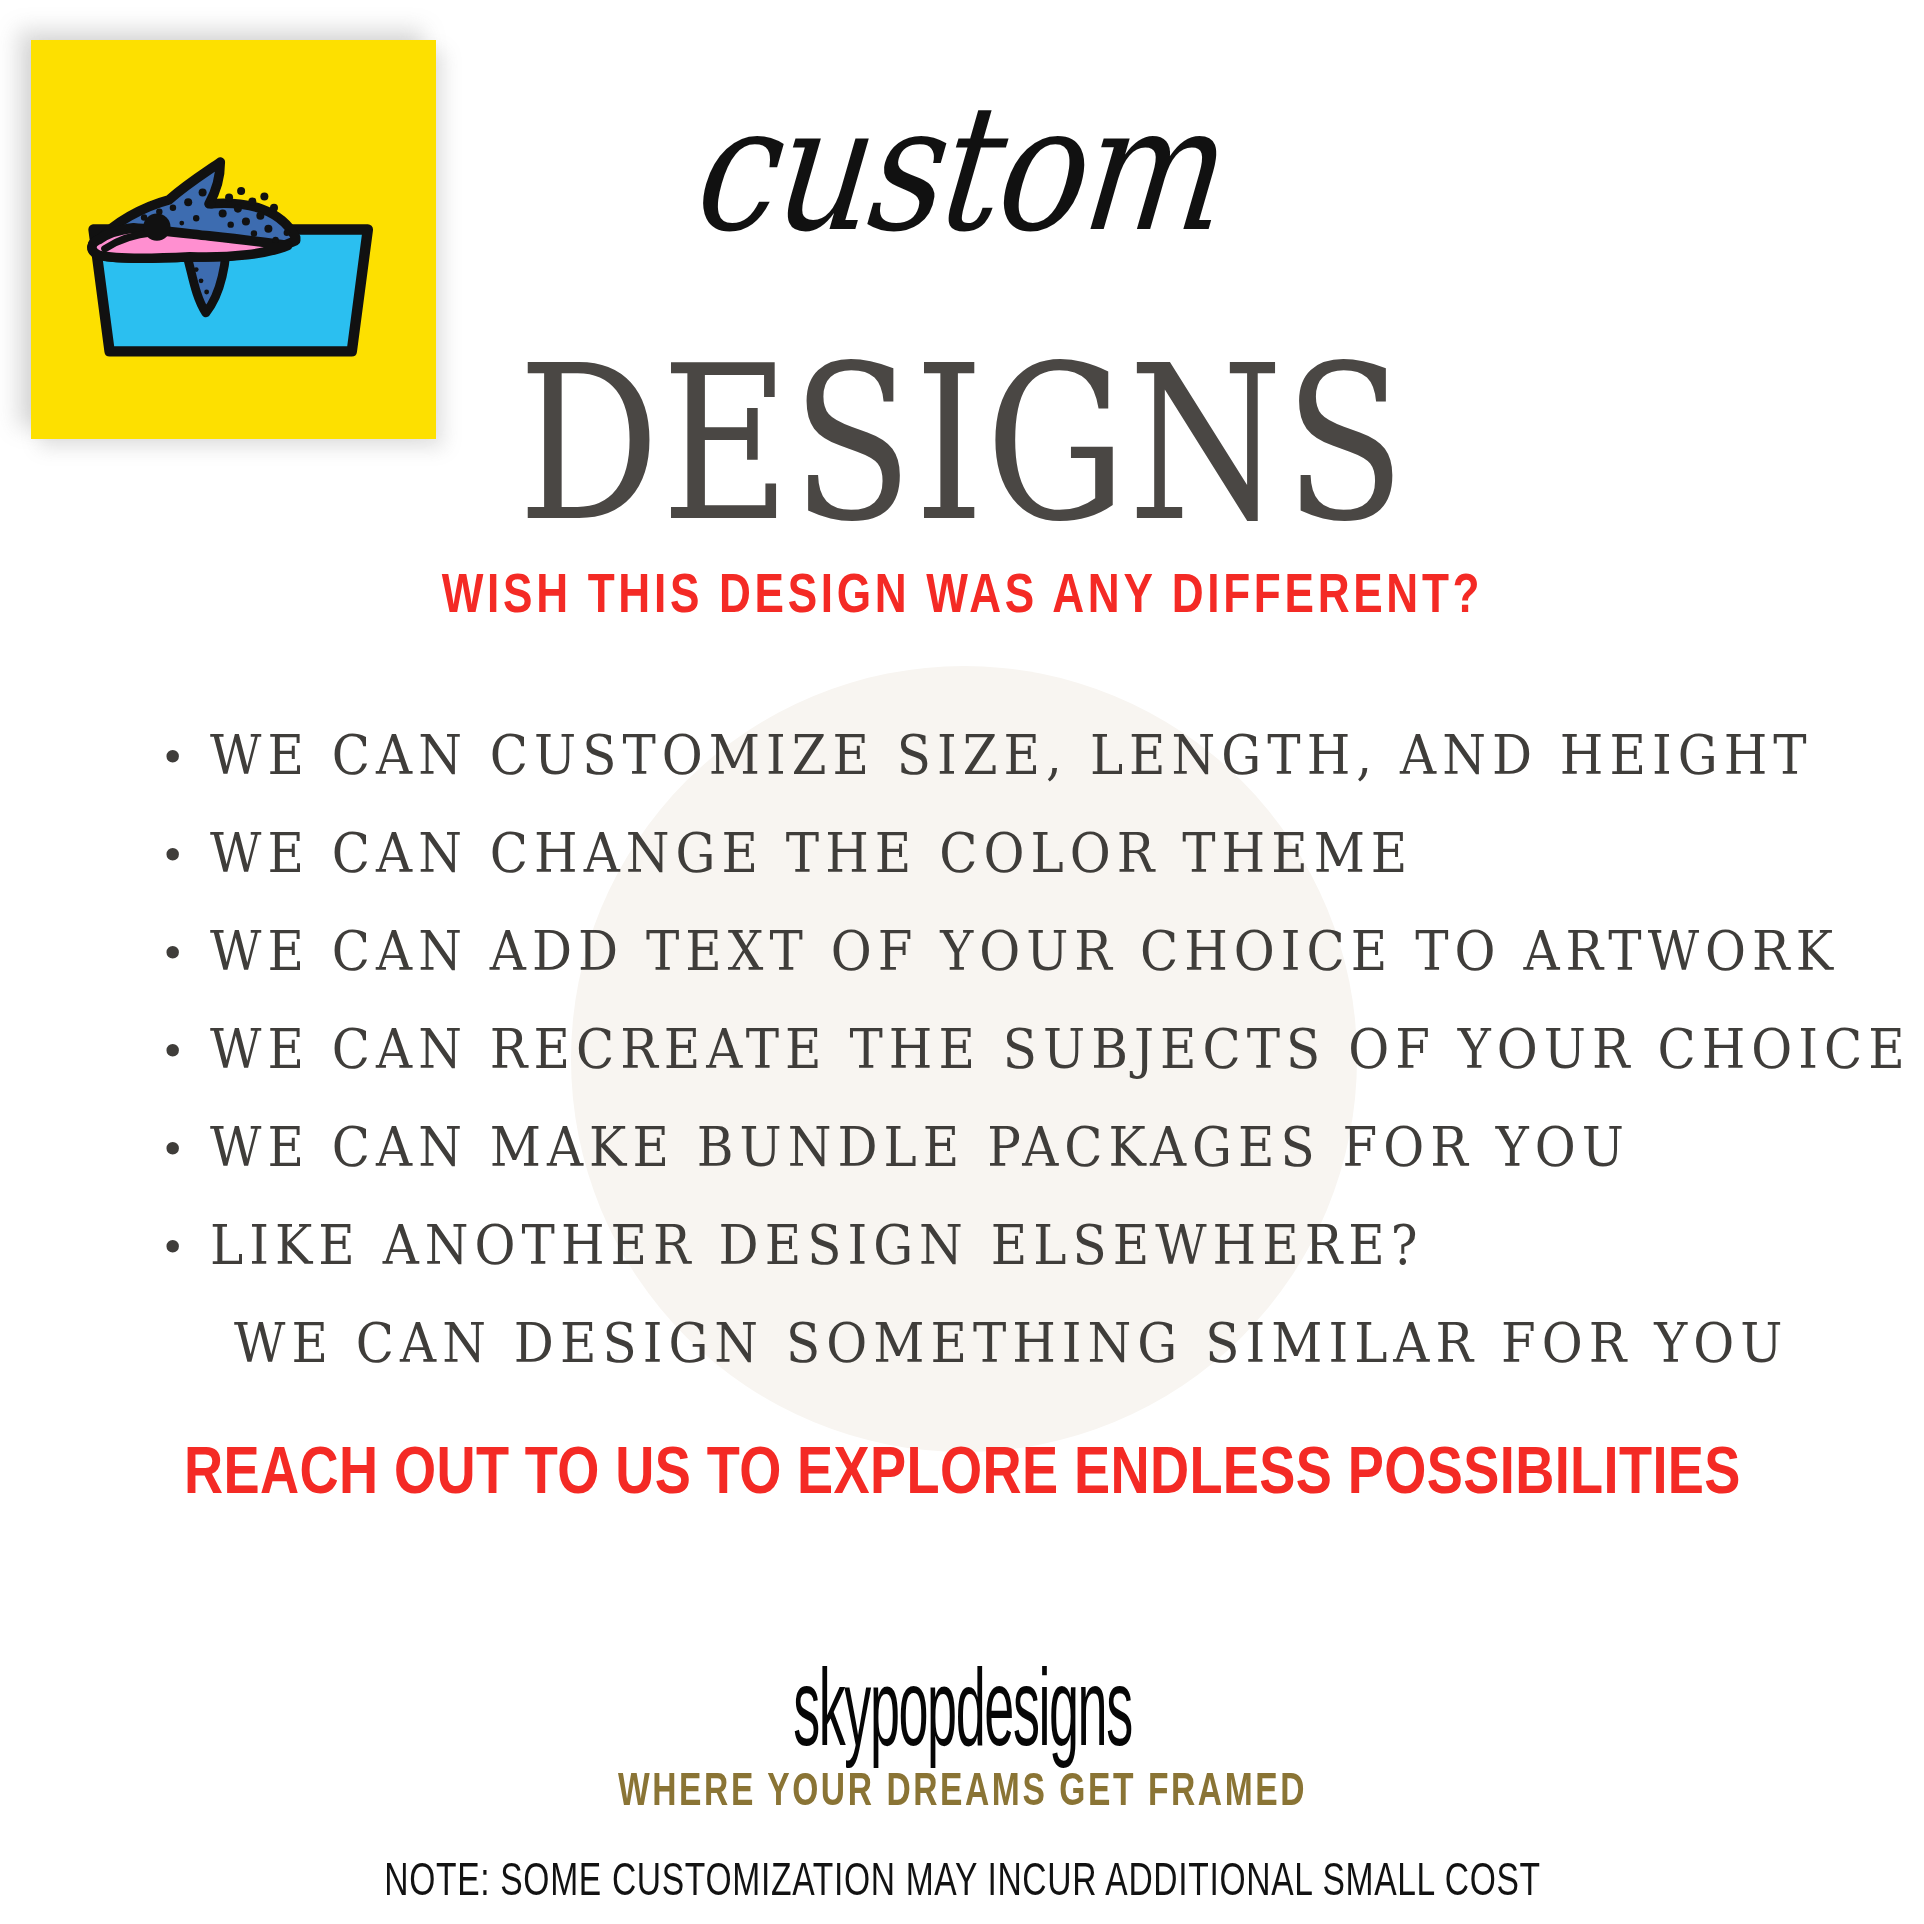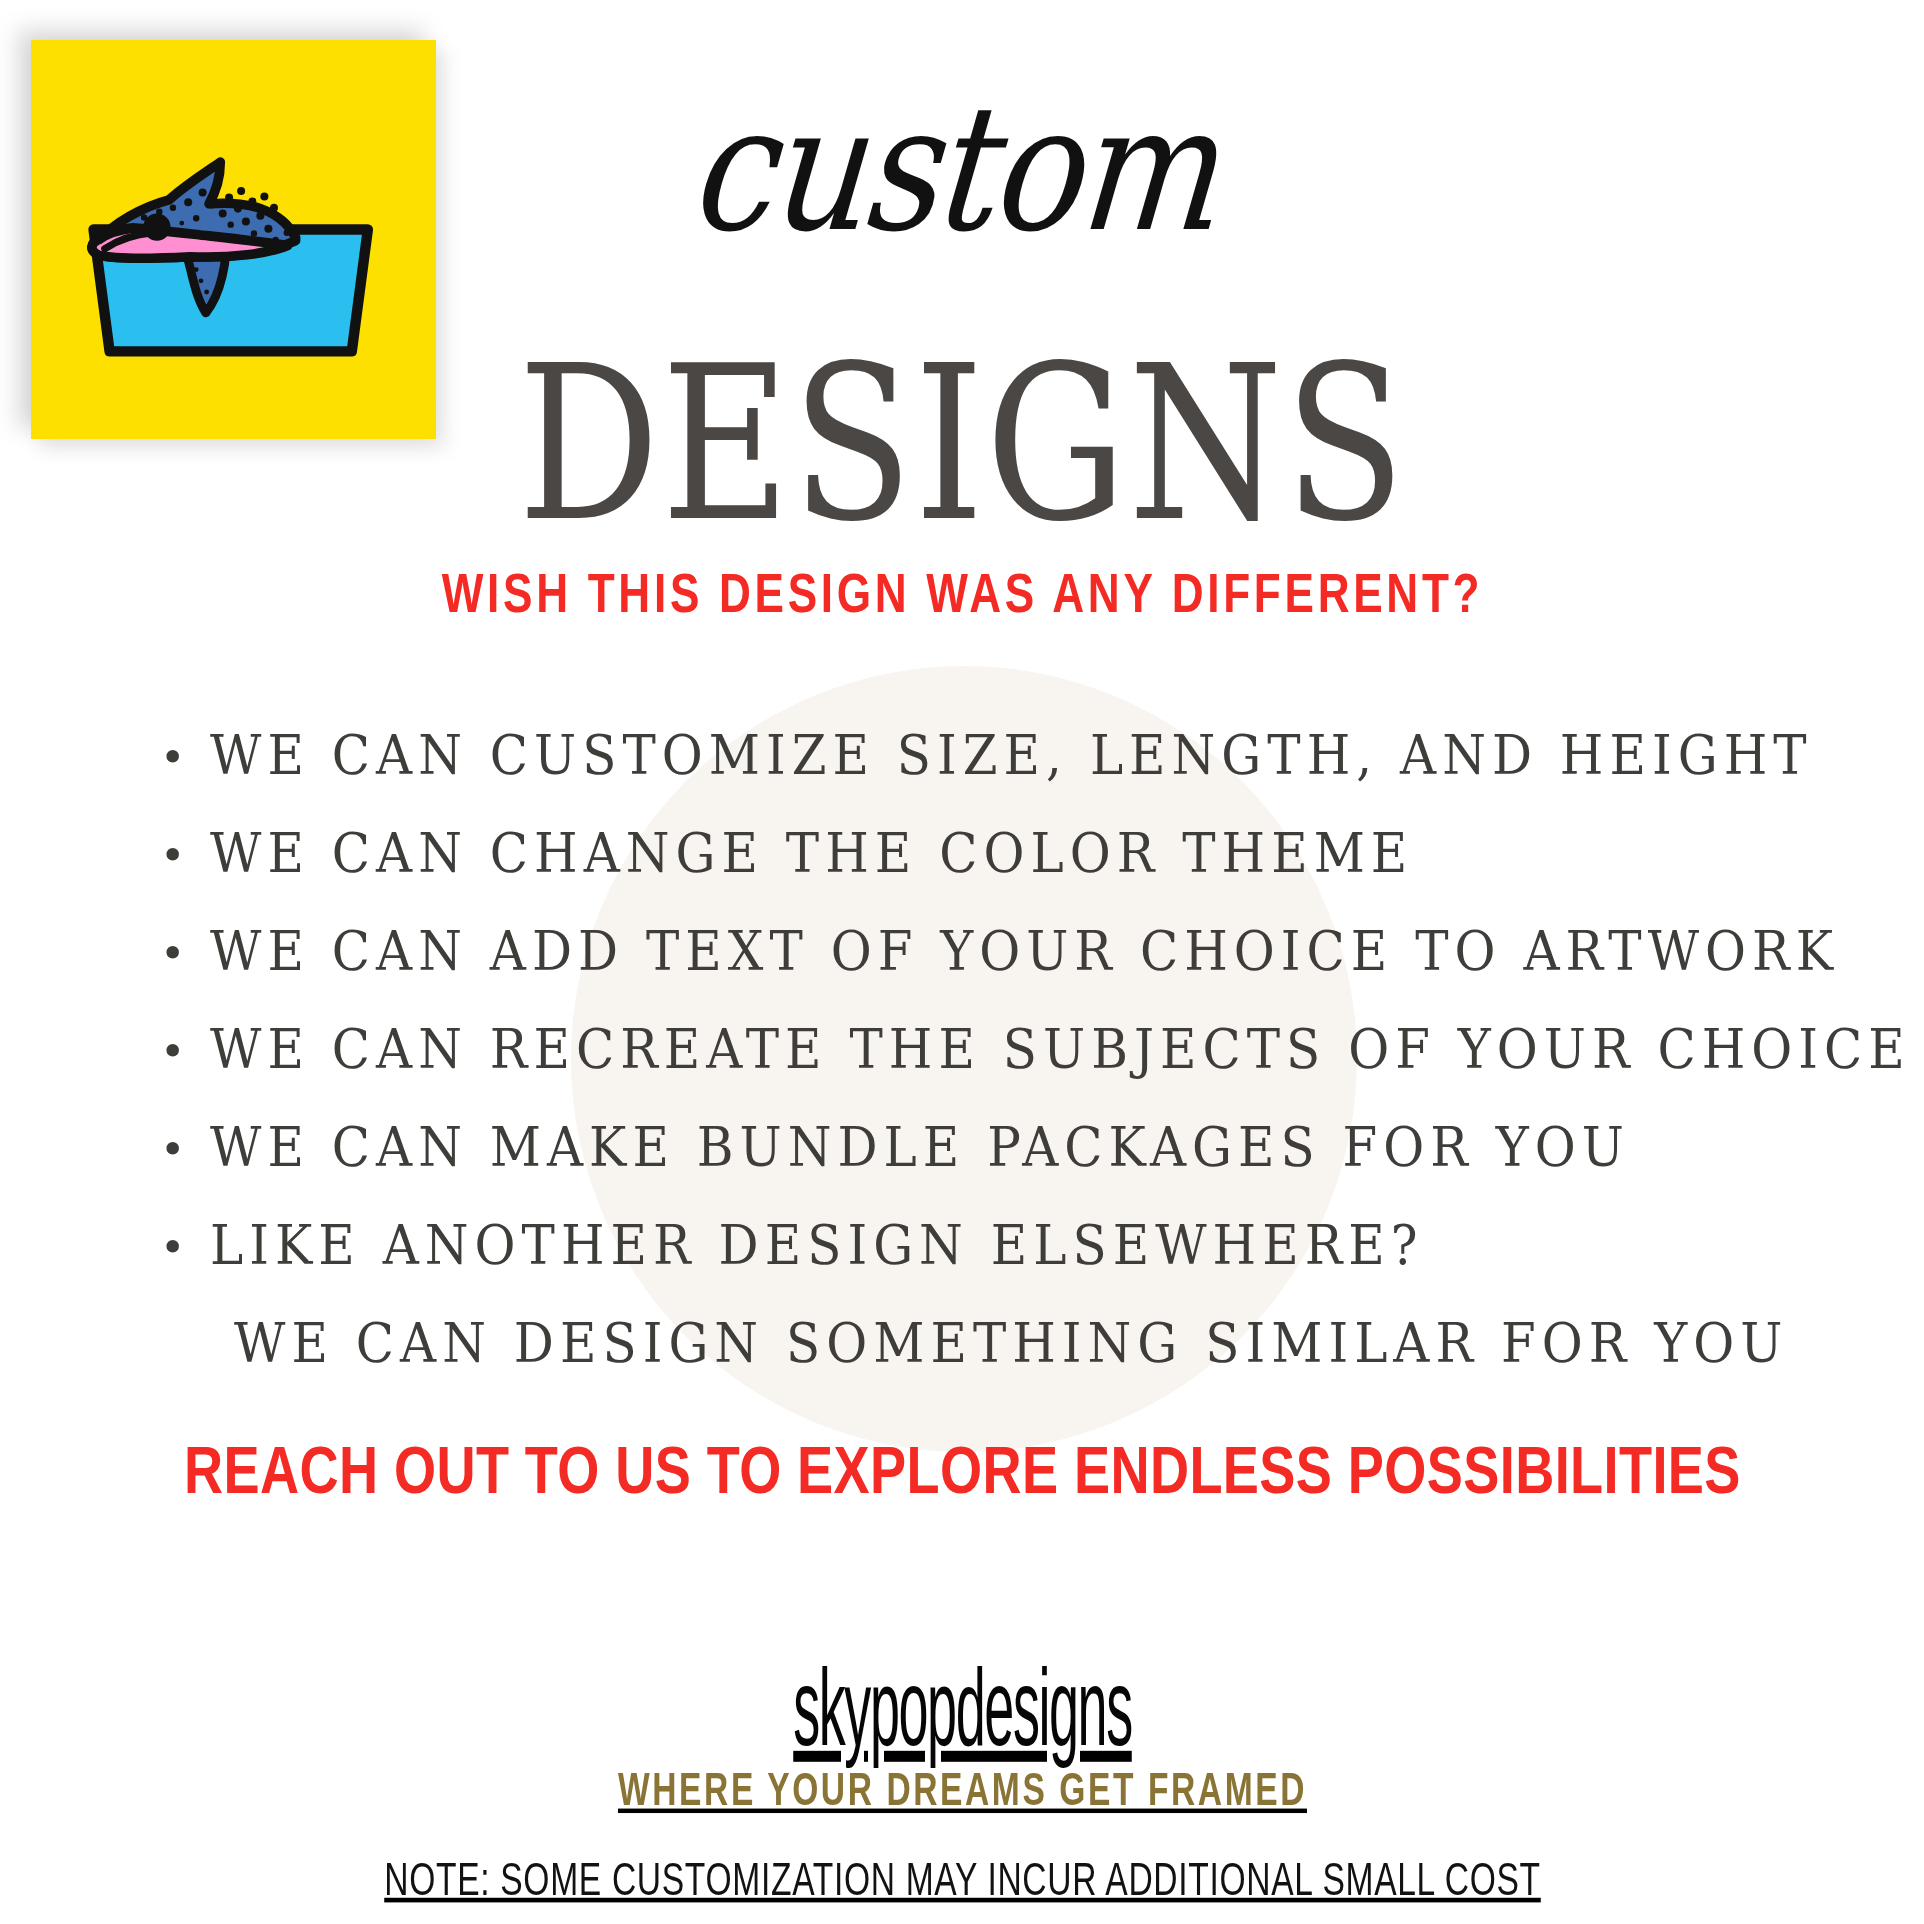--- a/index.html
+++ b/index.html
@@ -176,21 +176,20 @@
   }
 
   
   .footer {
     position: absolute;
     left: 0;
     top: 1652px;
     width: 1925px;
     z-index: 3;
     text-align: center;
-    text-decoration: underline;
   }
   .brand-name {
     font-family: "Liberation Sans", sans-serif;
     font-weight: 400;
     font-size: 90px;
     line-height: 1;
     letter-spacing: -2.4px;
     color: #060606;
     transform: scaleX(0.60) scaleY(1.22);
     transform-origin: center top;

